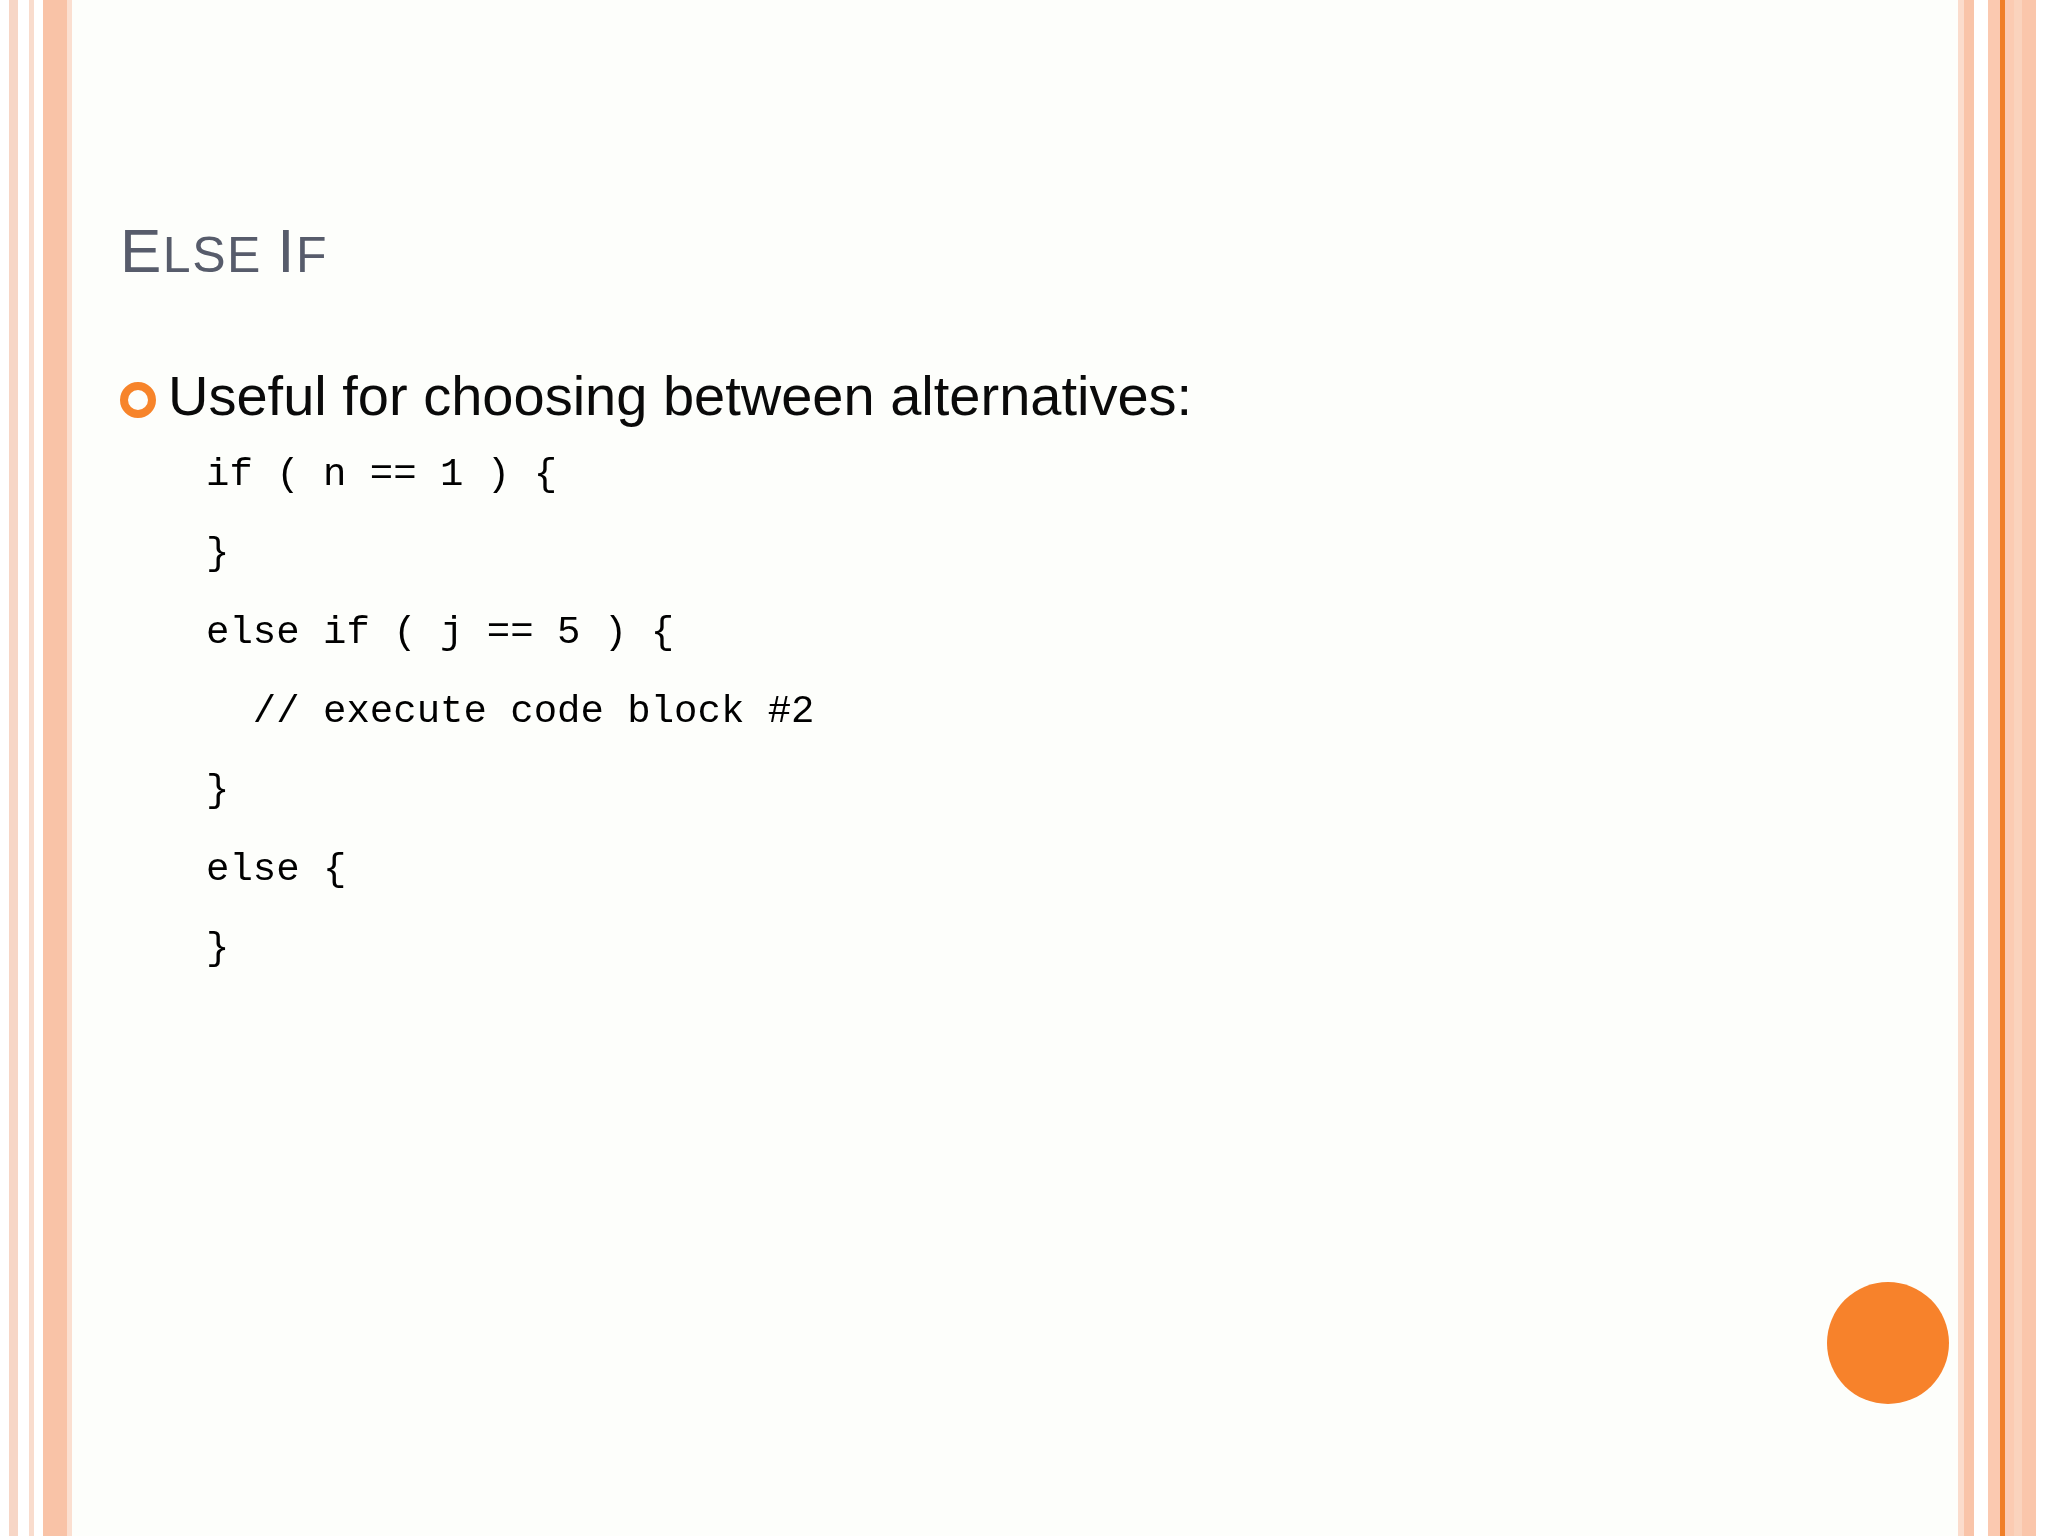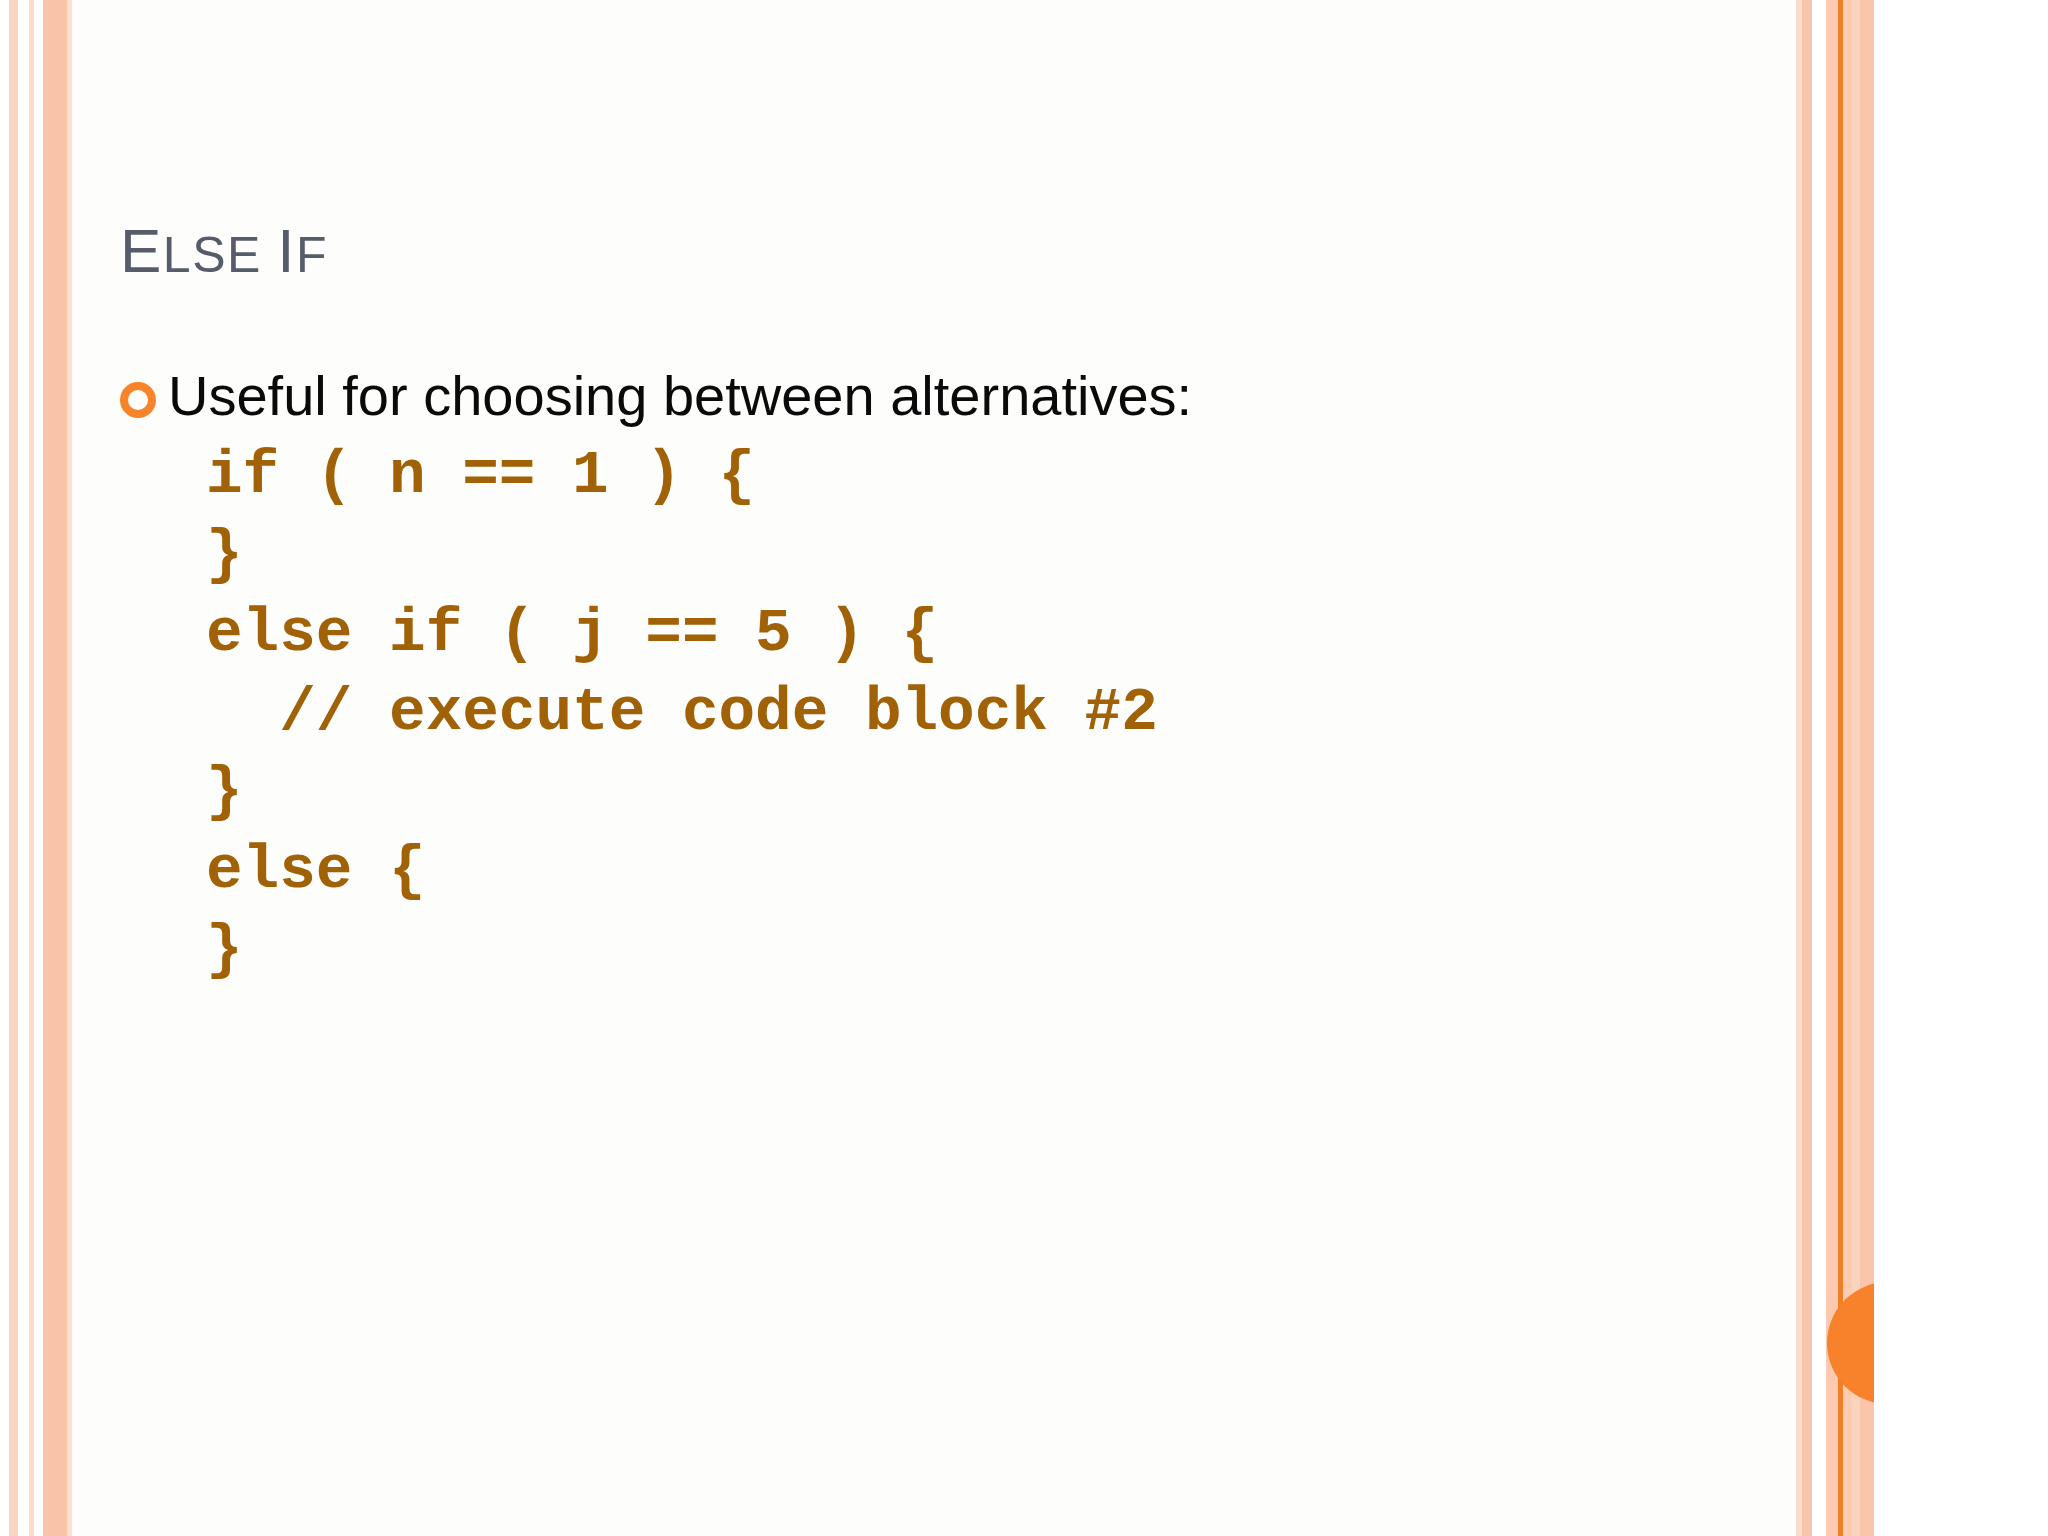--- a/index.html
+++ b/index.html
@@ -10,25 +10,24 @@
   body {
     width: 2048px;
     height: 1536px;
     overflow: hidden;
     font-family: "Liberation Sans", sans-serif;
   }
 
   
   .slide {
     position: relative;
-    width: 1830px;
+    width: 2036px;
     height: 1536px;
     background: #FDFEFB;
     overflow: hidden;
-    padding-left: 44px;
   }
 
   
   .edge-left {
     position: absolute;
     top: 0;
     bottom: 0;
     pointer-events: none;
   }
   .stripe-l1 { left: 0px;  width: 9px;  background: #FFFFFF; }
@@ -106,27 +105,26 @@
     line-height: 1.15;
     white-space: nowrap;
   }
 
   
   .code-block {
     margin-left: 86px;
     margin-top: 8px;
   }
   .code-line {
-    color: #a16207;
+    color: #000000;
     font-family: "Liberation Mono", "DejaVu Sans Mono", monospace;
-    font-size: 61px;
+    font-size: 39px;
     line-height: 79px;
     white-space: pre;
     letter-spacing: 0px;
-    font-weight: bold;
   }
   .code-line.wrap {
     white-space: pre-wrap;
     max-width: 1260px;
   }
 
   
   .accent-dot {
     position: absolute;
     left: 1827px;

